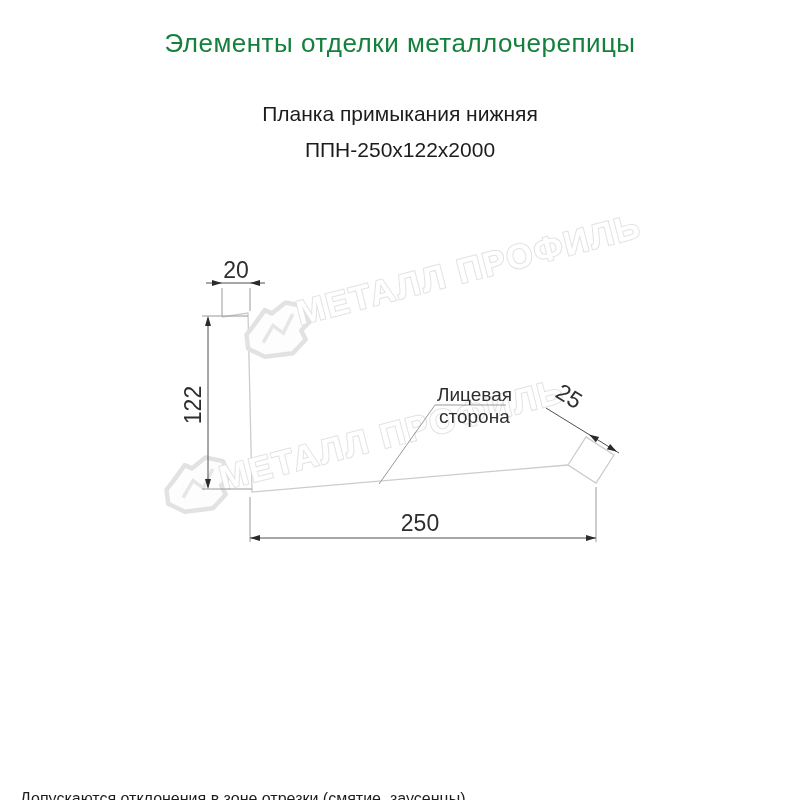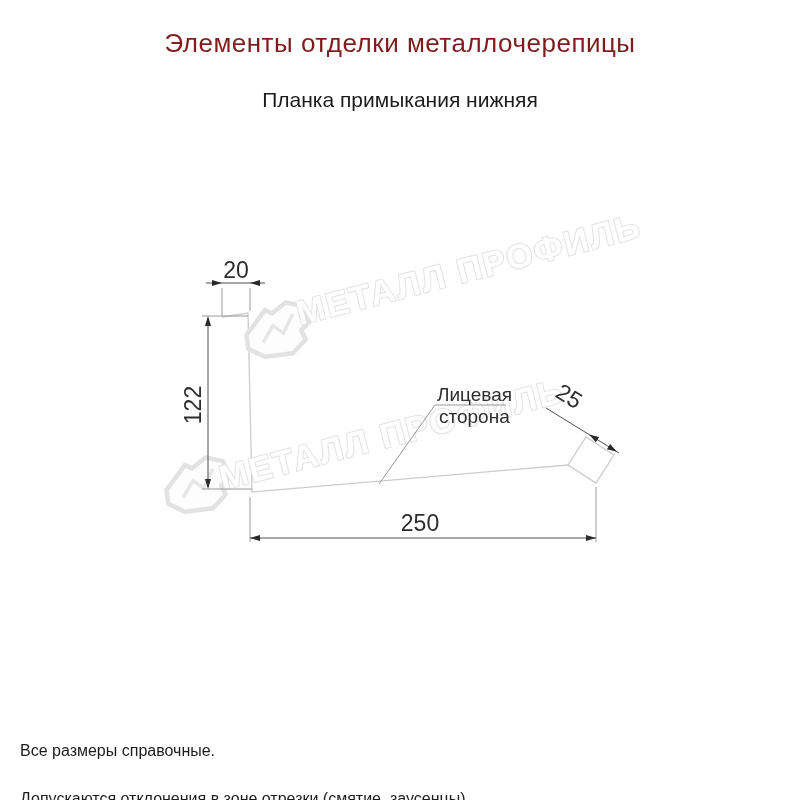--- a/index.html
+++ b/index.html
@@ -9,26 +9,26 @@
     height: 800px;
     background: #ffffff;
     font-family: "Liberation Sans", sans-serif;
     overflow: hidden;
   }
   .title {
     position: absolute;
     top: 28px; left: 0; width: 800px;
     text-align: center;
     font-size: 26px;
-    color: #7f1d1d;
+    color: #15803d;
     letter-spacing: 0.5px;
   }
   .subtitle {
     position: absolute;
-    top: 88px; left: 0; width: 800px;
+    top: 102px; left: 0; width: 800px;
     text-align: center;
     font-size: 21px;
     color: #1c1c1c;
   }
   .model {
     position: absolute;
     top: 138px; left: 0; width: 800px;
     text-align: center;
     font-size: 21px;
     color: #1c1c1c;
@@ -67,20 +67,21 @@
     paint-order: stroke;
   }
 </style>
 </head>
 <body>
 
 <div id="canvas">
 
   <div class="title">Элементы отделки металлочерепицы</div>
   <div class="subtitle">Планка примыкания нижняя</div>
+  <div class="model">ППН-250х122х2000</div>
 
   <svg id="drawing" width="800" height="800" viewBox="0 0 800 800">
 
     <g stroke="#cccccc" stroke-width="1.3" fill="none">
 
       <path d="M 222,317 L 248,313 L 252,492 L 568,465"></path>
 
       <path d="M 568,465 L 586,437 L 614,455 L 596,483 Z"></path>
     </g>
 
@@ -137,15 +138,14 @@
       <text class="dim-text" transform="translate(565,403) rotate(31.5)" text-anchor="middle">25</text>
     </g>
 
     <g>
       <path d="M 379,484 L 435,405 L 506,405" stroke="#999999" stroke-width="1" fill="none"></path>
       <text class="label-text" x="437" y="401">Лицевая</text>
       <text class="label-text" x="439" y="423">сторона</text>
     </g>
   </svg>
 
-  <div class="footer line1">Все размеры справочные.</div>
   <div class="footer line2">Допускаются отклонения в зоне отрезки (смятие, заусенцы).</div>
 </div>
 
 </body></html>

